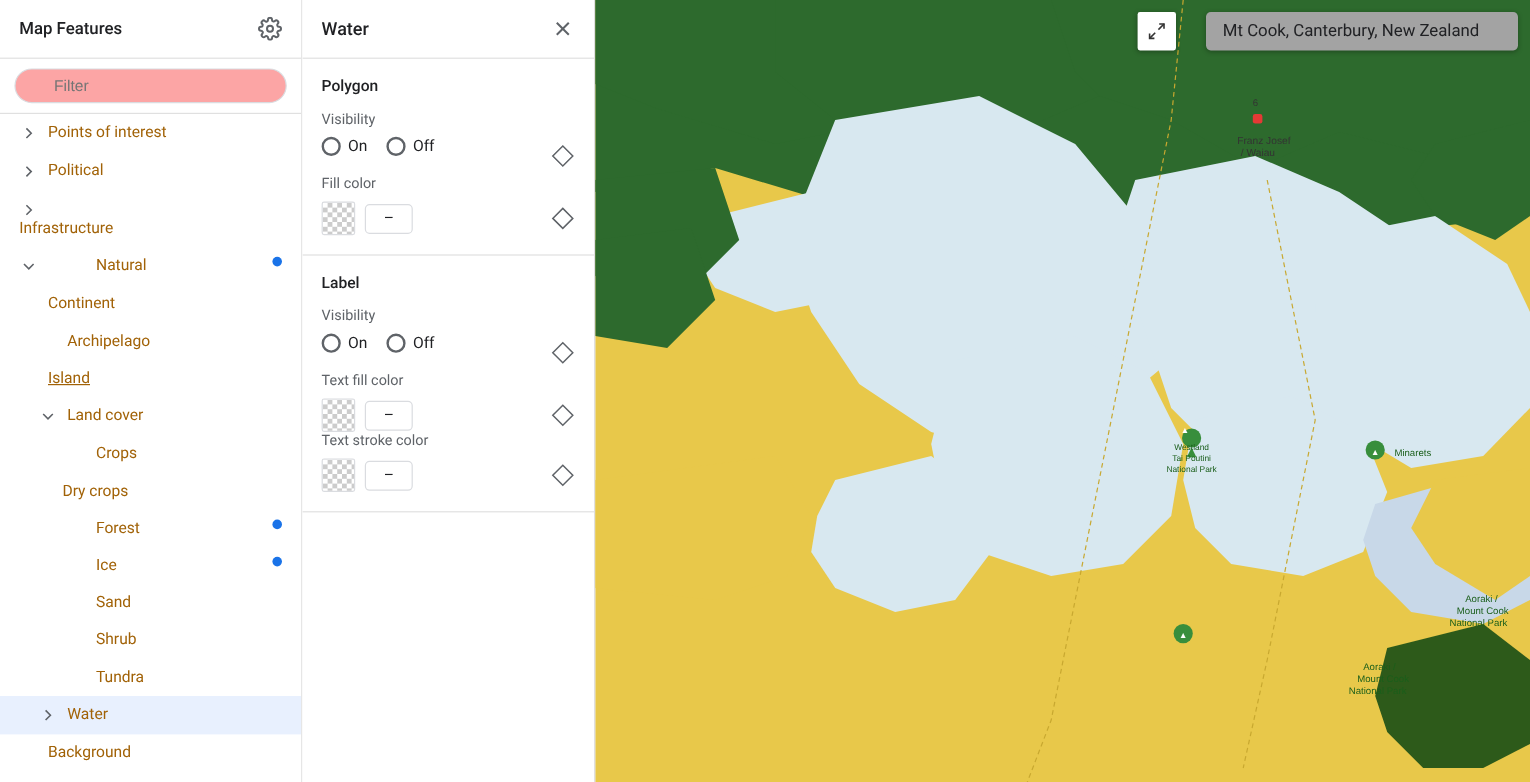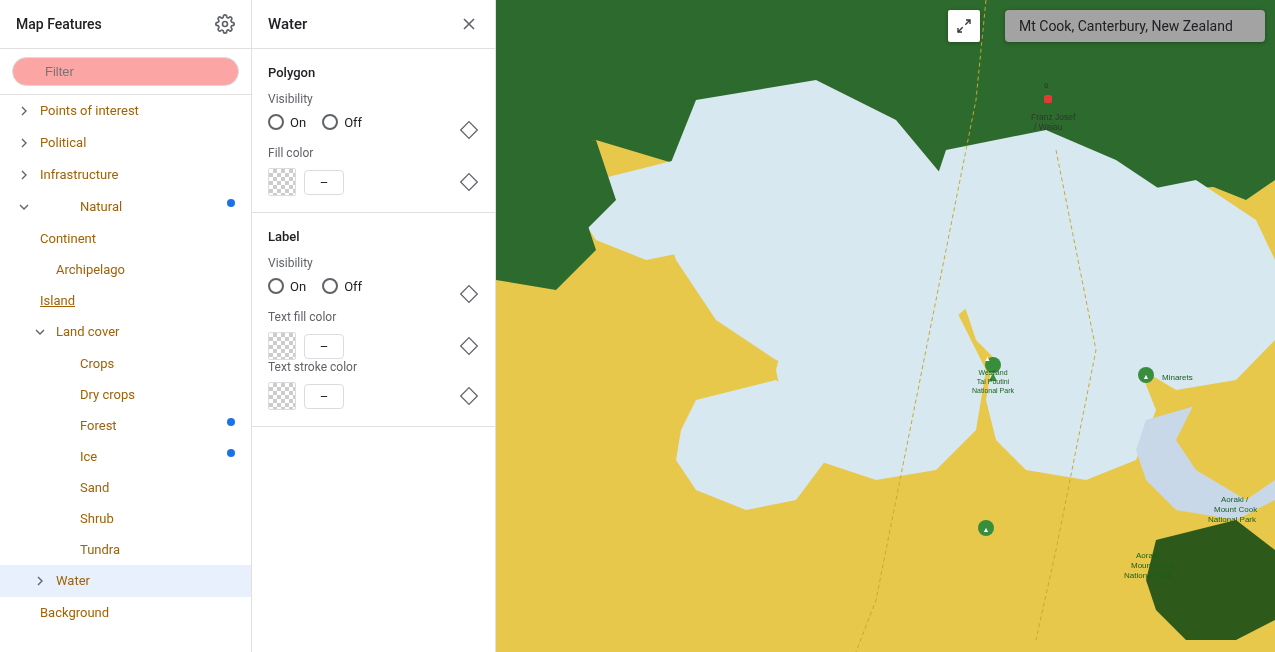--- a/index.html
+++ b/index.html
@@ -233,21 +233,21 @@
           <polyline points="9 18 15 12 9 6"></polyline>
         </svg>
         <span class="nav-item-text">Points of interest</span>
       </div>
       <div class="nav-item" style="padding-left: 16px;">
         <svg width="16" height="16" viewBox="0 0 24 24" fill="none" stroke="#5f6368" stroke-width="2" style="margin-right: 8px; flex-shrink: 0;">
           <polyline points="9 18 15 12 9 6"></polyline>
         </svg>
         <span class="nav-item-text">Political</span>
       </div>
-      <div class="nav-item" style="padding-left: 16px;">
+      <div class="nav-item" style="padding-left: 16px; flex-direction: column;">
         <svg width="16" height="16" viewBox="0 0 24 24" fill="none" stroke="#5f6368" stroke-width="2" style="margin-right: 8px; flex-shrink: 0;">
           <polyline points="9 18 15 12 9 6"></polyline>
         </svg>
         <span class="nav-item-text">Infrastructure</span>
       </div>
       <div class="nav-item" style="padding-left: 16px; gap: 40px;">
         <svg width="16" height="16" viewBox="0 0 24 24" fill="none" stroke="#5f6368" stroke-width="2" style="margin-right: 8px; flex-shrink: 0;">
           <polyline points="6 9 12 15 18 9"></polyline>
         </svg>
         <span class="nav-item-text">Natural</span>
@@ -268,21 +268,21 @@
       <div class="nav-item" style="padding-left: 32px;">
         <svg width="16" height="16" viewBox="0 0 24 24" fill="none" stroke="#5f6368" stroke-width="2" style="margin-right: 8px; flex-shrink: 0;">
           <polyline points="6 9 12 15 18 9"></polyline>
         </svg>
         <span class="nav-item-text">Land cover</span>
       </div>
       <div class="nav-item" style="padding-left: 56px;">
         <span style="width: 24px; display: inline-block; flex-shrink: 0;"></span>
         <span class="nav-item-text">Crops</span>
       </div>
-      <div class="nav-item" style="padding-left: 56px;">
+      <div class="nav-item" style="padding-left: 28px;">
         <span style="width: 24px; display: inline-block; flex-shrink: 0;"></span>
         <span class="nav-item-text">Dry crops</span>
       </div>
       <div class="nav-item" style="padding-left: 56px;">
         <span style="width: 24px; display: inline-block; flex-shrink: 0;"></span>
         <span class="nav-item-text">Forest</span>
         <div class="dot"></div>
       </div>
       <div class="nav-item" style="padding-left: 56px;">
         <span style="width: 24px; display: inline-block; flex-shrink: 0;"></span>

